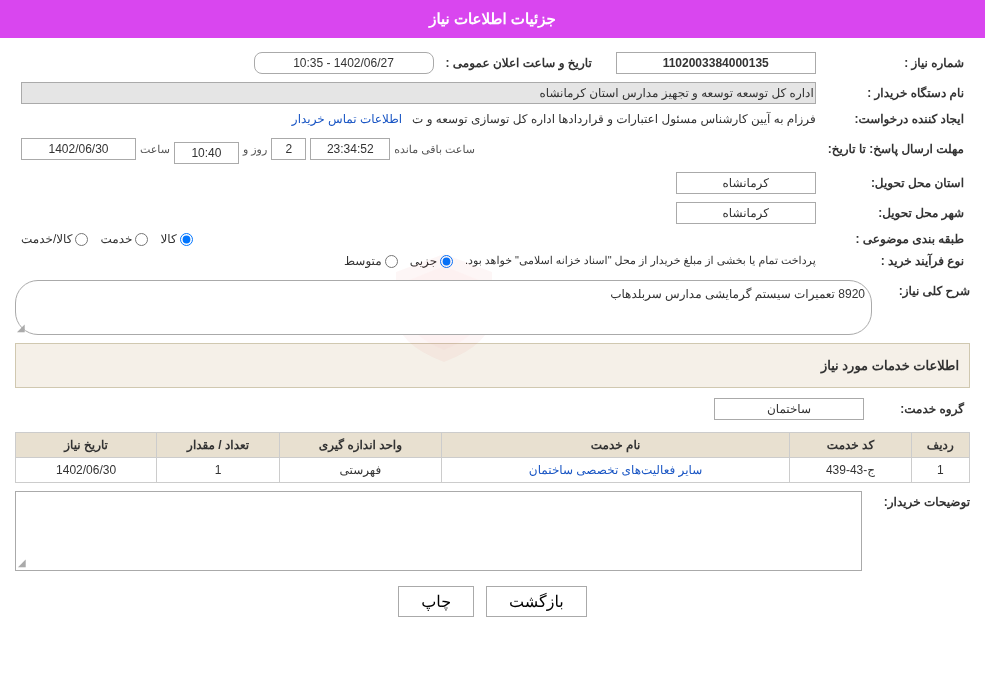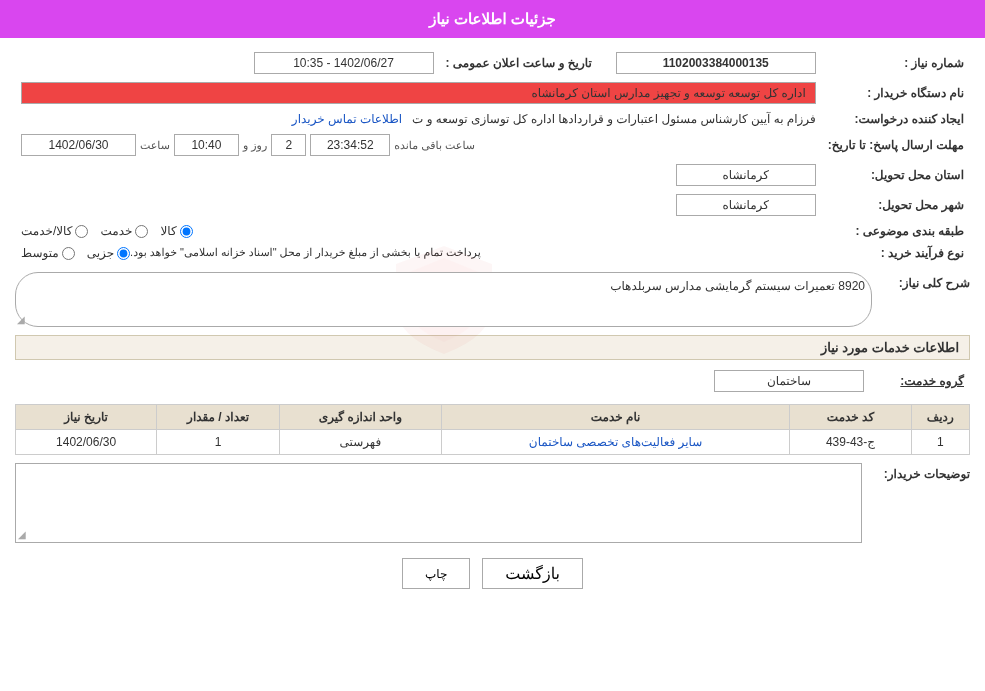--- a/index.html
+++ b/index.html
@@ -50,33 +50,33 @@
       border: 1px solid #aaa;
       background: #fff;
       padding: 3px 6px;
       min-height: 22px;
       display: inline-block;
       text-align: center;
     }
     .input-box-wide {
       width: 100%;
       border: 1px solid #aaa;
-      background: #ef4444;
-      padding: 3px 9px;
+      background: #e5e5e5;
+      padding: 3px 1px;
       min-height: 22px;
       text-align: right;
     }
     .blue-link {
       color: #1a56c4;
       text-decoration: none;
     }
     .section-header {
       background: #f5f0e8;
       border: 1px solid #d0c8b0;
-      padding: 4px 10px;
+      padding: 14px 10px;
       font-weight: bold;
       font-size: 13px;
       color: #333;
       margin: 8px 0 6px 0;
       text-align: right;
     }
     .date-time-row {
       display: flex;
       align-items: center;
       gap: 4px;
@@ -128,21 +128,21 @@
       gap: 12px;
       margin: 15px 0 10px 0;
       flex-direction: row-reverse;
     }
     .btn-print {
       background: #fff;
       border: 1px solid #aaa;
       padding: 5px 22px;
       cursor: pointer;
       font-family: Tahoma, Arial, sans-serif;
-      font-size: 12px;
+      font-size: 16px;
     }
     .btn-back {
       background: #fff;
       border: 1px solid #aaa;
       padding: 5px 22px;
       cursor: pointer;
       font-family: Tahoma, Arial, sans-serif;
       font-size: 16px;
     }
     .description-box {
@@ -196,21 +196,21 @@
 
     <table class="info-table">
       <tbody>
           <tr>
         <td class="label-cell">شماره نیاز :</td>
         <td class="value-cell" style="width:220px;">
           <div class="input-box" style="width:200px; text-align:center; font-weight:bold;">1102003384000135</div>
         </td>
         <td class="label-cell" style="text-align:left; padding-right:10px;">تاریخ و ساعت اعلان عمومی :</td>
         <td class="value-cell">
-          <div class="input-box" style="width:180px; text-align:center;">1402/06/27 - 10:35</div>
+          <div class="input-box" style="width:180px; text-align:center;border-radius:8px;">1402/06/27 - 10:35</div>
         </td>
       </tr>
 
       <tr>
         <td class="label-cell">نام دستگاه خریدار :</td>
         <td colspan="3" class="value-cell">
           <div class="input-box-wide">اداره کل توسعه  توسعه و تجهیز مدارس استان کرمانشاه</div>
         </td>
       </tr>
 
@@ -222,21 +222,21 @@
           <a class="blue-link">اطلاعات تماس خریدار</a>
         </td>
       </tr>
 
       <tr>
         <td class="label-cell">مهلت ارسال پاسخ: تا تاریخ:</td>
         <td colspan="3" class="value-cell">
           <div class="date-time-row">
             <div class="input-box" style="width:115px;">1402/06/30</div>
             <span class="small-label">ساعت</span>
-            <div class="input-box" style="width:65px;">10:40</div>
+            <div class="input-box" style="width:65px;margin-top:8px;">10:40</div>
             <span class="small-label">روز و</span>
             <div class="input-box" style="width:35px;">2</div>
             <div class="input-box" style="width:80px;">23:34:52</div>
             <span class="small-label">ساعت باقی مانده</span>
           </div>
         </td>
       </tr>
 
       <tr>
         <td class="label-cell">استان محل تحویل:</td>
@@ -268,21 +268,21 @@
               <span>کالا</span>
               <input type="radio" name="category" checked="" style="">
             </div>
           </div>
         </td>
       </tr>
 
       <tr>
         <td class="label-cell">نوع فرآیند خرید :</td>
         <td colspan="3" class="value-cell">
-          <div style="display:flex; flex-direction: row-reverse; align-items: flex-start; gap:0;">
+          <div style="display:flex; flex-direction: row-reverse; align-items: flex-start; gap:12px;justify-content:flex-end;">
             <div class="radio-group">
               <div class="radio-item">
                 <span>متوسط</span>
                 <input type="radio" name="purchase_type" style="">
               </div>
               <div class="radio-item">
                 <span>جزیی</span>
                 <input type="radio" name="purchase_type" checked="" style="">
               </div>
             </div>
@@ -305,21 +305,21 @@
         <div class="need-desc-box" style="min-height:55px;border-radius:23px;">8920 تعمیرات سیستم گرمایشی مدارس سربلدهاب</div>
         <div class="resize-handle">◢</div>
       </div>
     </div>
 
     <div class="section-header">اطلاعات خدمات مورد نیاز</div>
 
     <table class="info-table">
       <tbody>
           <tr>
-        <td class="label-cell" style="width:100px;text-decoration:underline;">گروه خدمت:</td>
+        <td class="label-cell" style="width:100px;">گروه خدمت:</td>
         <td class="value-cell">
           <div class="input-box" style="width:150px;">ساختمان</div>
         </td>
       </tr>
     </tbody>
       </table>
 
     <table class="service-table">
       <thead>
         <tr>

